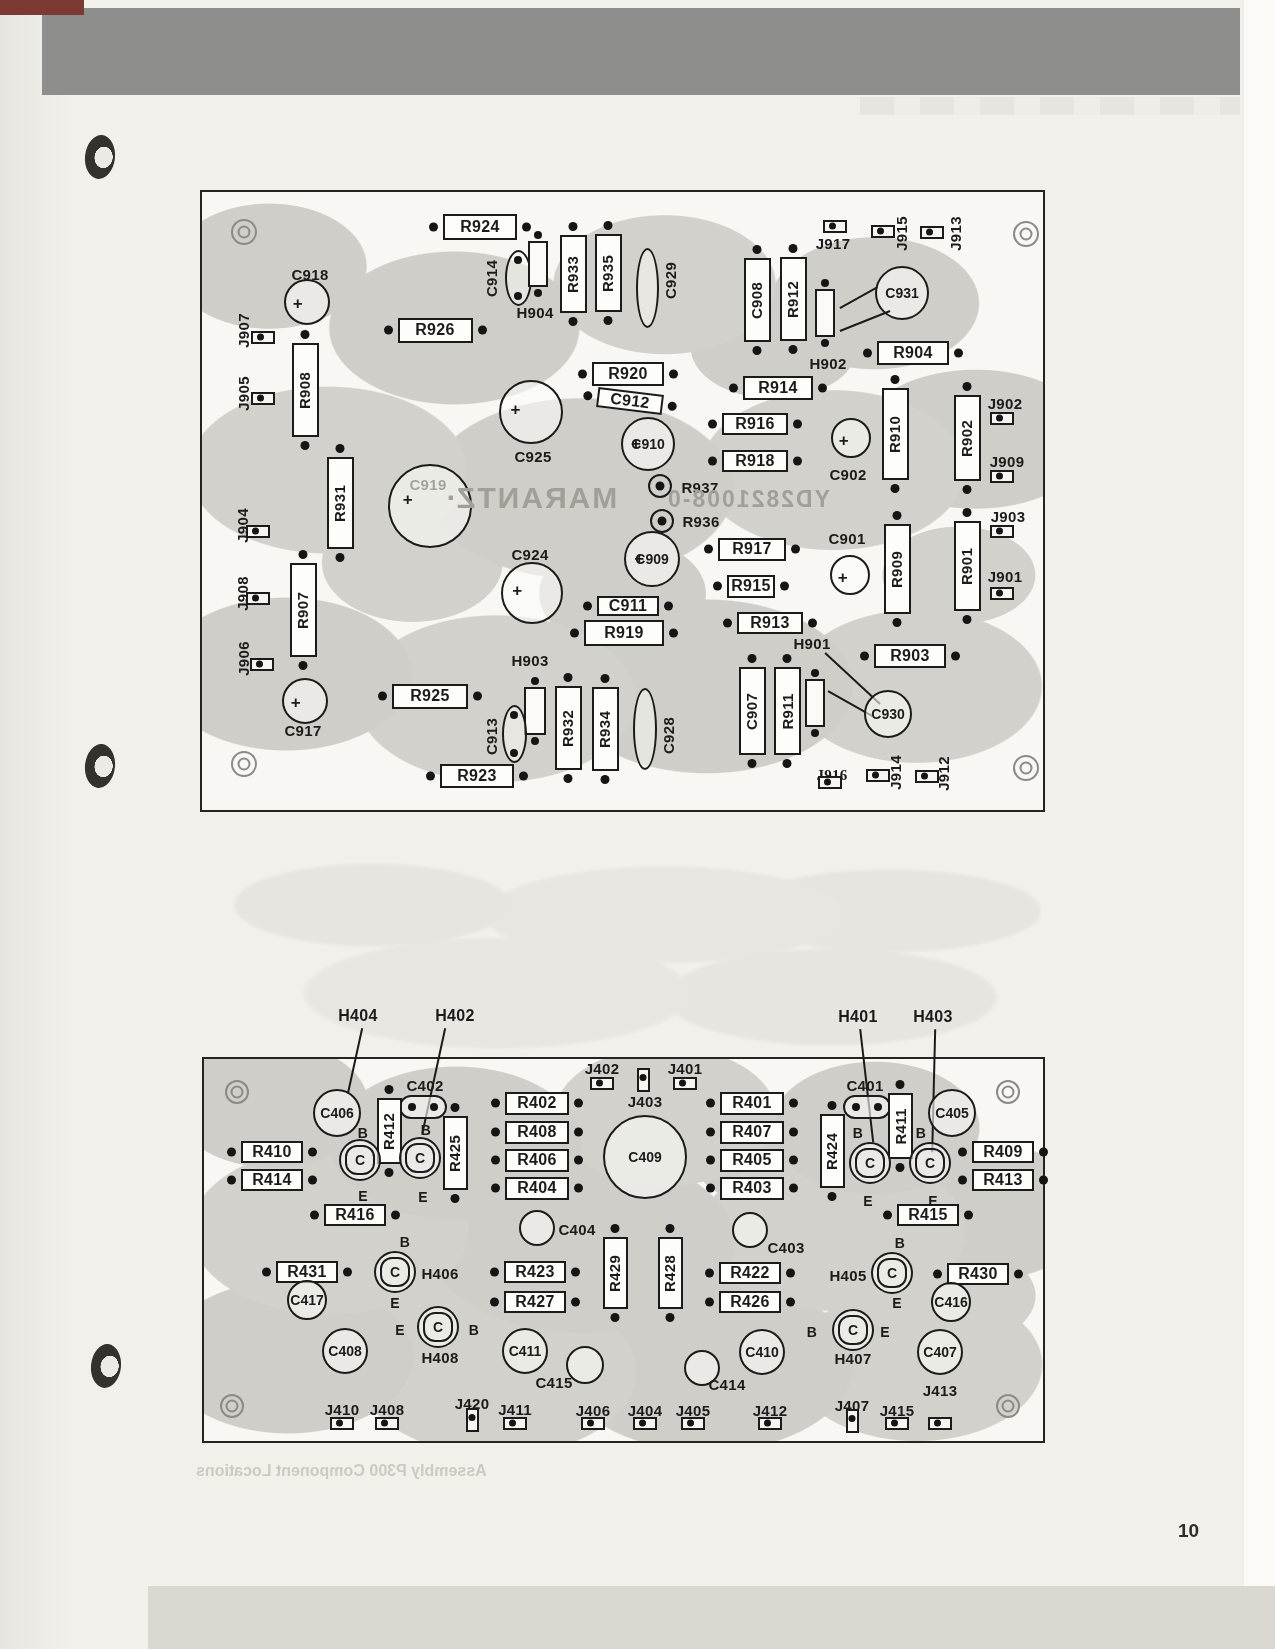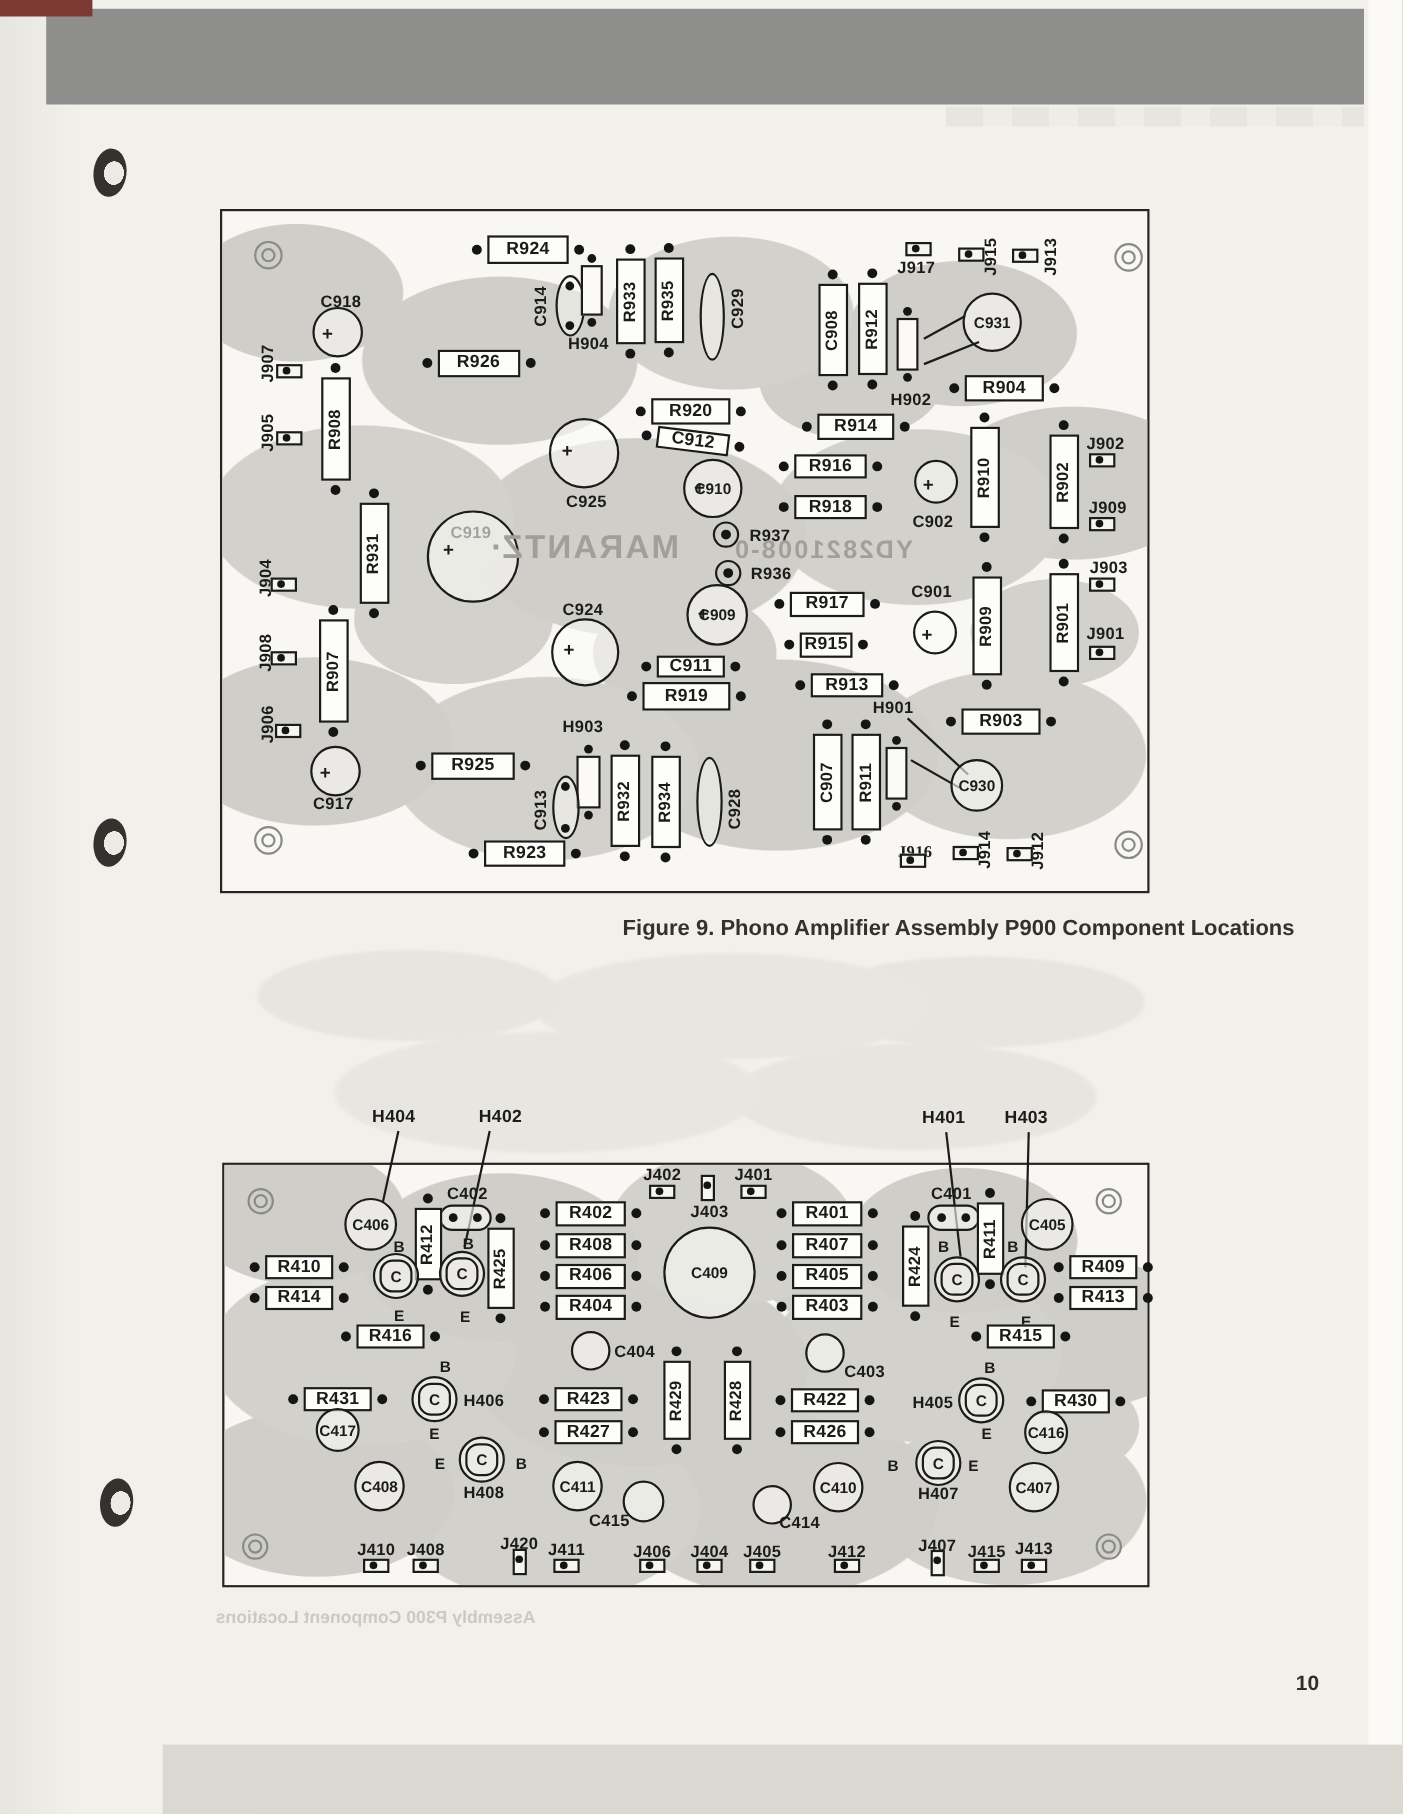--- a/index.html
+++ b/index.html
@@ -353,21 +353,20 @@
         <div class="comp cpad" style="left: 46px; top: 401.5px; width: 24px; height: 13px;"></div>
         <div class="comp cbox v" style="left: 89.5px; top: 373px; width: 27px; height: 94px;">
           <span>R907</span>
         </div>
         <div class="comp cring" style="left: 31px; top: 29px; width: 26px; height: 26px;"></div>
         <div class="comp cring" style="left: 813px; top: 31px; width: 26px; height: 26px;"></div>
         <div class="comp cring" style="left: 31px; top: 561px; width: 26px; height: 26px;"></div>
         <div class="comp cring" style="left: 813px; top: 565px; width: 26px; height: 26px;"></div>
       </div>
   </div>
-  <div class="caption" style="left:566px;top:833px;">Figure 9.  Phono Amplifier Assembly P900 Component Locations</div>
 
   <div class="fig" id="fig10" style="left:202px;top:995px;width:843px;height:448px;">
     <div class="board" style="left:0;top:62px;width:843px;height:386px;">
       <div class="traces"></div>
     </div>
     <div id="fig10-comps">
         <div class="comp ctext" style="left: 121px; top: 12px; width: 70px; height: 18px; font-size: 16px;">
           <span>H404</span>
         </div>
         <div class="comp ctext" style="left: 218px; top: 12px; width: 70px; height: 18px; font-size: 16px;">
@@ -645,21 +644,21 @@
         </div>
         <div class="comp cpad" style="left: 556px; top: 421.5px; width: 24px; height: 13px;"></div>
         <div class="comp ctext" style="left: 615px; top: 401px; width: 70px; height: 18px;">
           <span>J407</span>
         </div>
         <div class="comp cpad vp" style="left: 643.5px; top: 414px; width: 13px; height: 24px;"></div>
         <div class="comp ctext" style="left: 660px; top: 406px; width: 70px; height: 18px;">
           <span>J415</span>
         </div>
         <div class="comp cpad" style="left: 683px; top: 421.5px; width: 24px; height: 13px;"></div>
-        <div class="comp ctext" style="left: 703px; top: 404px; width: 70px; height: 18px; justify-content: center;">
+        <div class="comp ctext" style="left: 703px; top: 386px; width: 70px; height: 18px; justify-content: center;">
           <span>J413</span>
         </div>
         <div class="comp cpad" style="left: 726px; top: 421.5px; width: 24px; height: 13px;"></div>
       </div>
   </div>
   <div class="ghosttext">Assembly P300 Component Locations</div>
 
   <div class="pagenum">10</div>
 </div>
 

